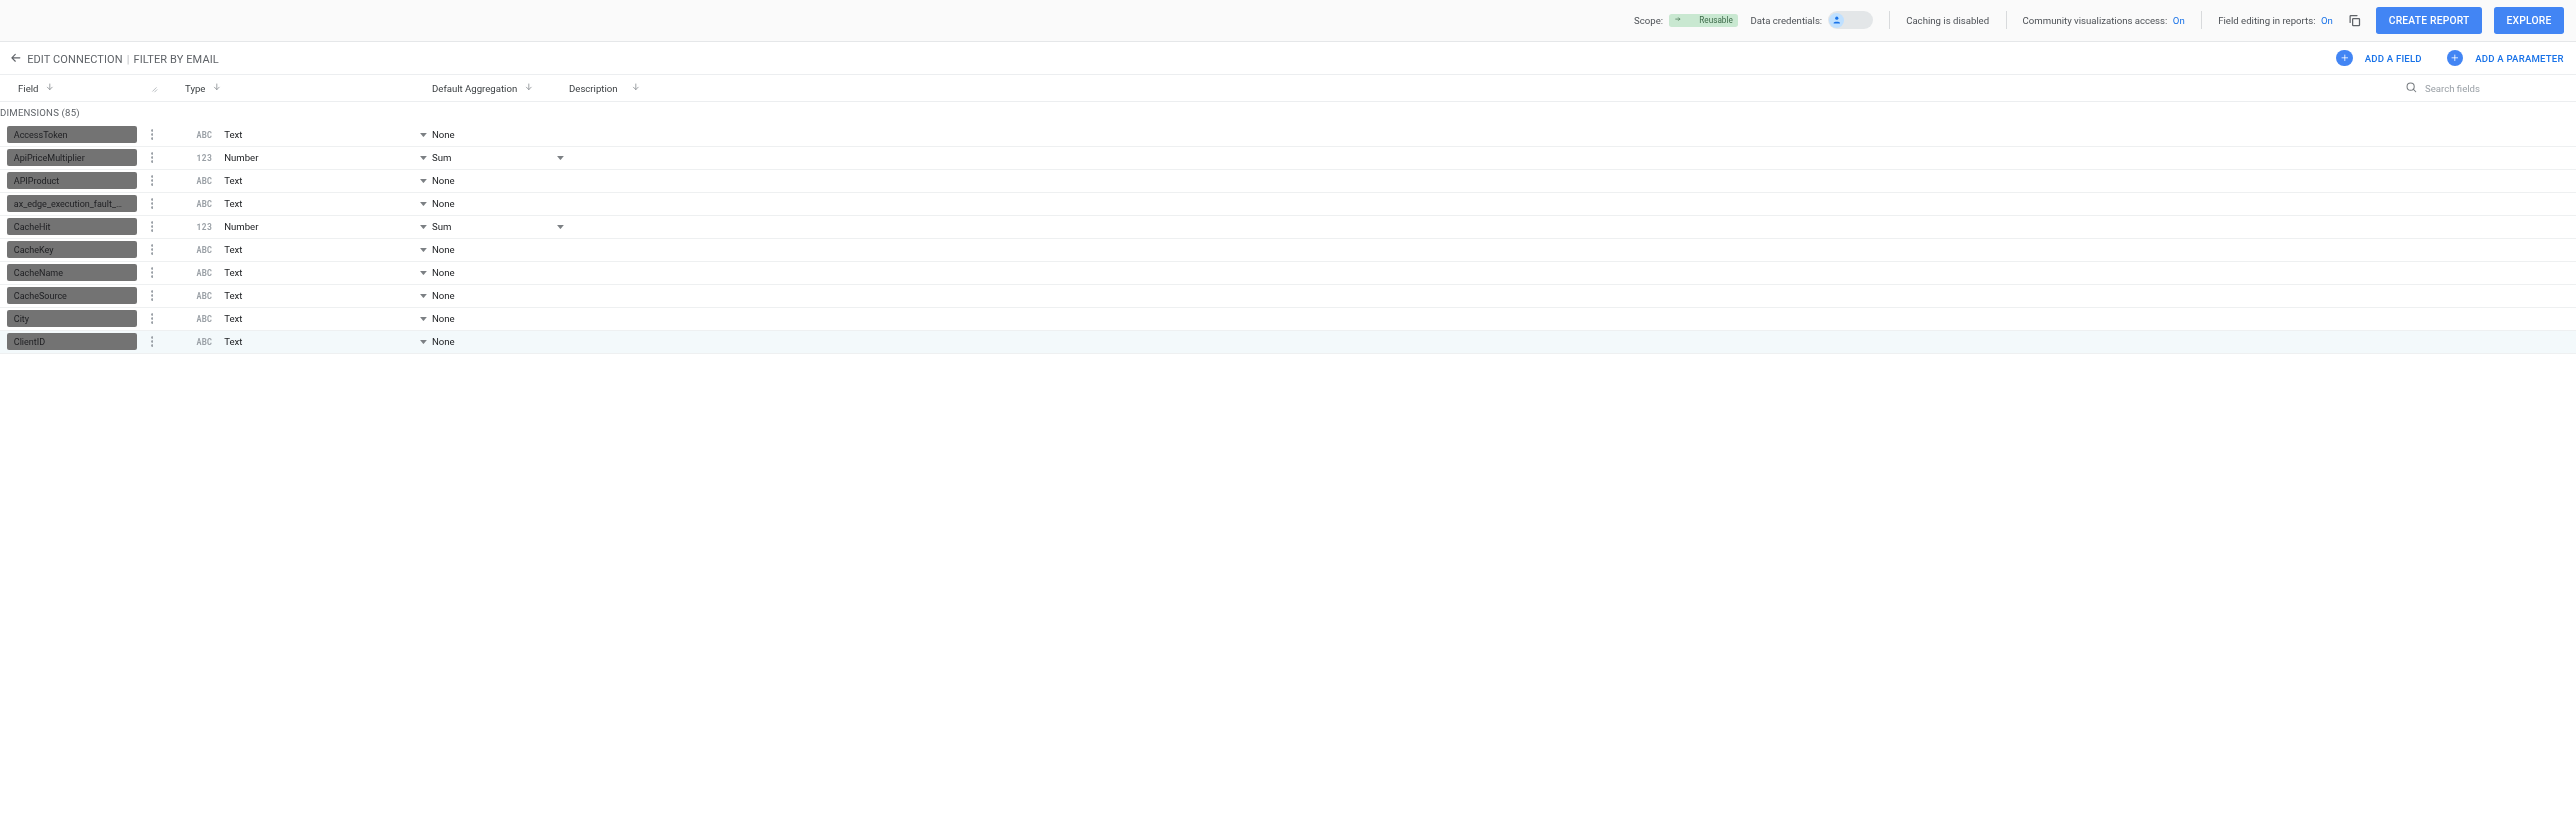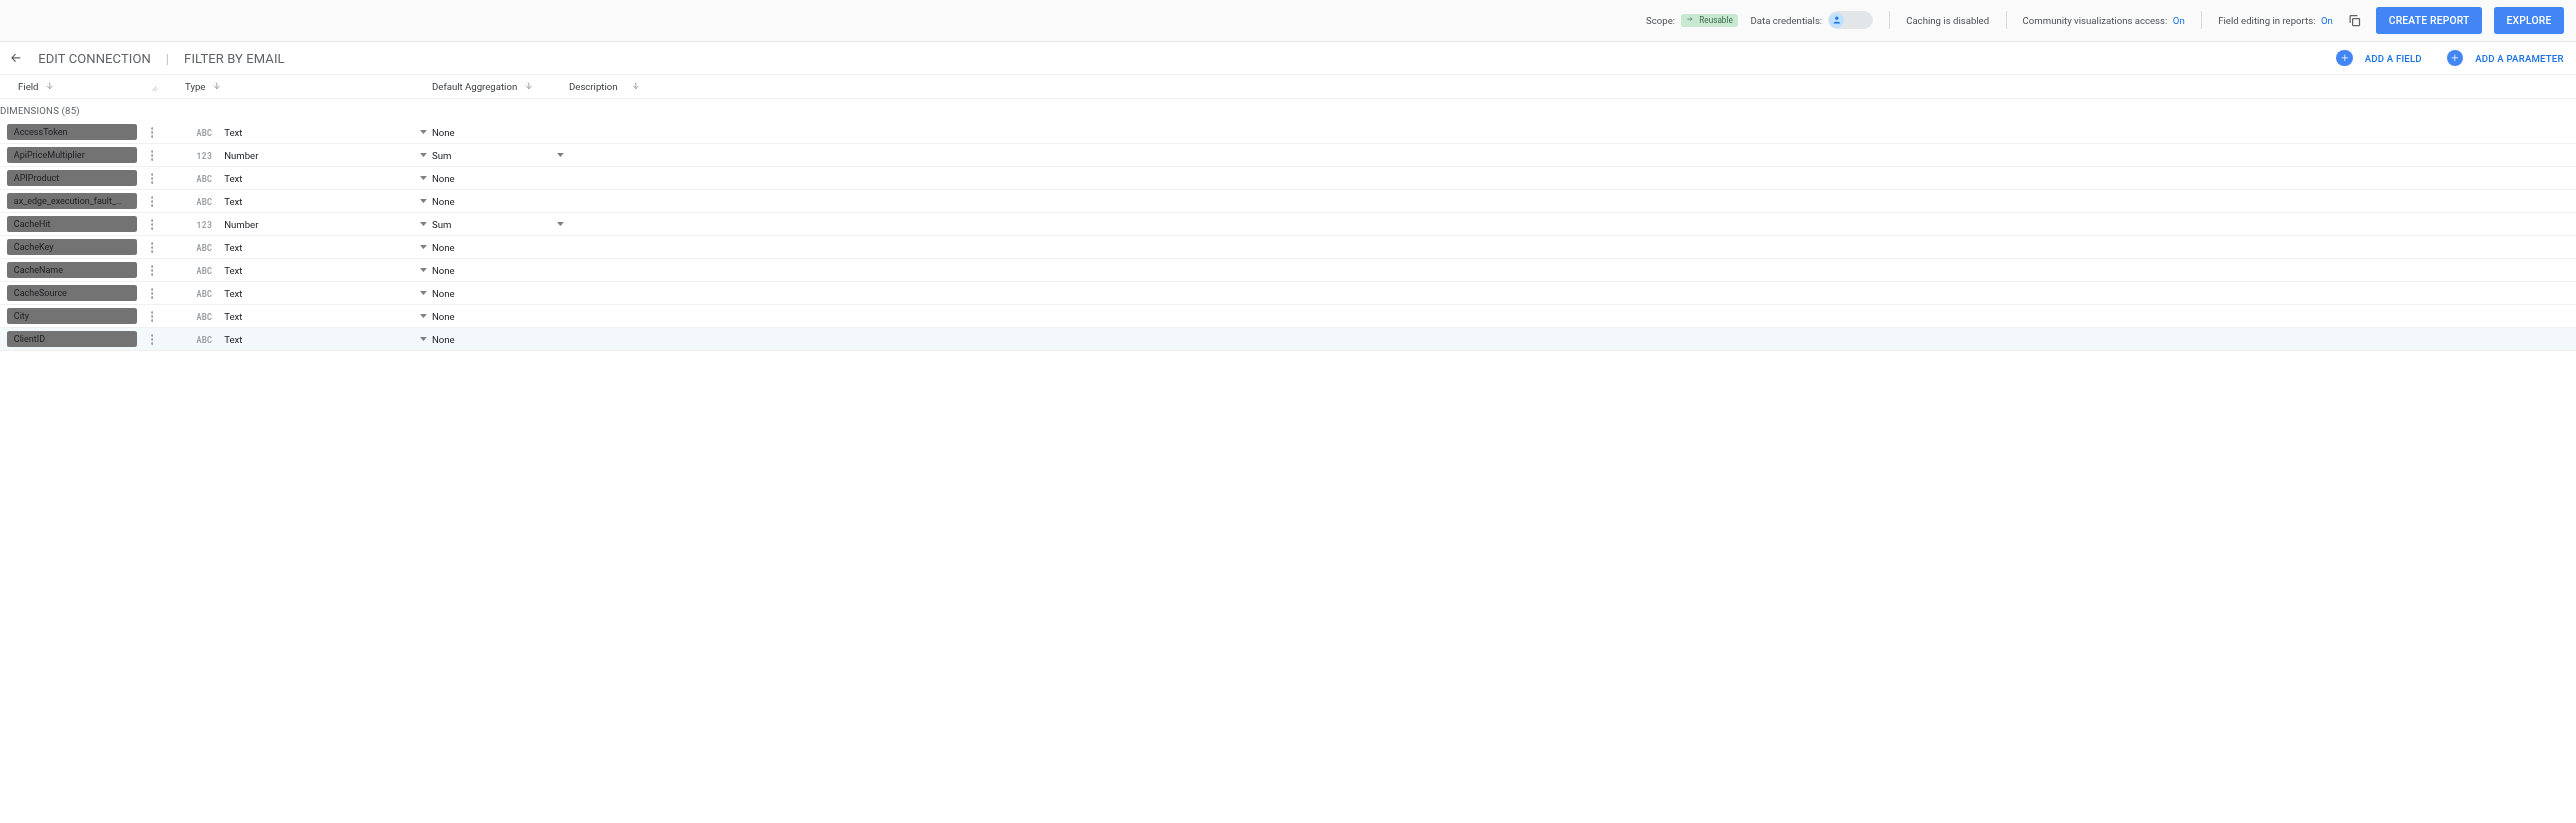--- a/index.html
+++ b/index.html
@@ -33,21 +33,21 @@
     }
     .topbar .sep {
       width: 0.7px;
       height: 18px;
       background: #d8dadc;
       margin: 0 4.1px;
     }
     .chip-reusable {
       display: inline-flex;
       align-items: flex-end;
-      gap: 5px;
+      gap: 17px;
       background: #c9e8d1;
       color: #3c6a49;
       border-radius: 2.7px;
       padding: 1.4px 5.5px;
       font-size: 8.2px;
     }
     .chip-reusable svg {
       width: 8.2px;
       height: 8.2px;
     }
@@ -106,23 +106,23 @@
     
     .navrow {
       display: flex;
       align-items: center;
       justify-content: space-between;
       padding: 8.2px 12.3px 8.2px 8.2px;
     }
     .navrow-left {
       display: flex;
       align-items: flex-end;
-      gap: 15px;
+      gap: 4px;
       color: #5f6368;
-      font-size: 13px;
+      font-size: 11px;
       letter-spacing: 0.1px;
     }
     .back-arrow {
       width: 15px;
       height: 15px;
       display: inline-flex;
       align-items: center;
       justify-content: center;
       cursor: pointer;
     }
@@ -421,20 +421,29 @@
     <span class="sort-arrow"><svg viewBox="0 0 24 24" fill="none" stroke-width="2" stroke-linecap="round" stroke-linejoin="round">
           <path d="M12 5v14M6 13l6 6 6-6"></path>
         </svg></span>
   </div>
   <div class="col-desc">
     <span>Description</span>
     <span class="sort-arrow"><svg viewBox="0 0 24 24" fill="none" stroke-width="2" stroke-linecap="round" stroke-linejoin="round">
           <path d="M12 5v14M6 13l6 6 6-6"></path>
         </svg></span>
   </div>
+  <div class="col-search">
+    <div class="search-wrap">
+      <span><svg viewBox="0 0 24 24" fill="none" stroke-width="2" stroke-linecap="round">
+            <circle cx="11" cy="11" r="7"></circle>
+            <path d="M21 21l-5-5"></path>
+          </svg></span>
+      <input type="text" placeholder="Search fields" style="">
+    </div>
+  </div>
 </div>
 
 <div class="section-label">DIMENSIONS (85)</div>
 
 <div class="rows" id="rows-container">
     <div class="row">
       <div class="cell-field">
         <div class="field-chip">AccessToken</div>
         <span class="kebab">
           <svg viewBox="0 0 4 16">

